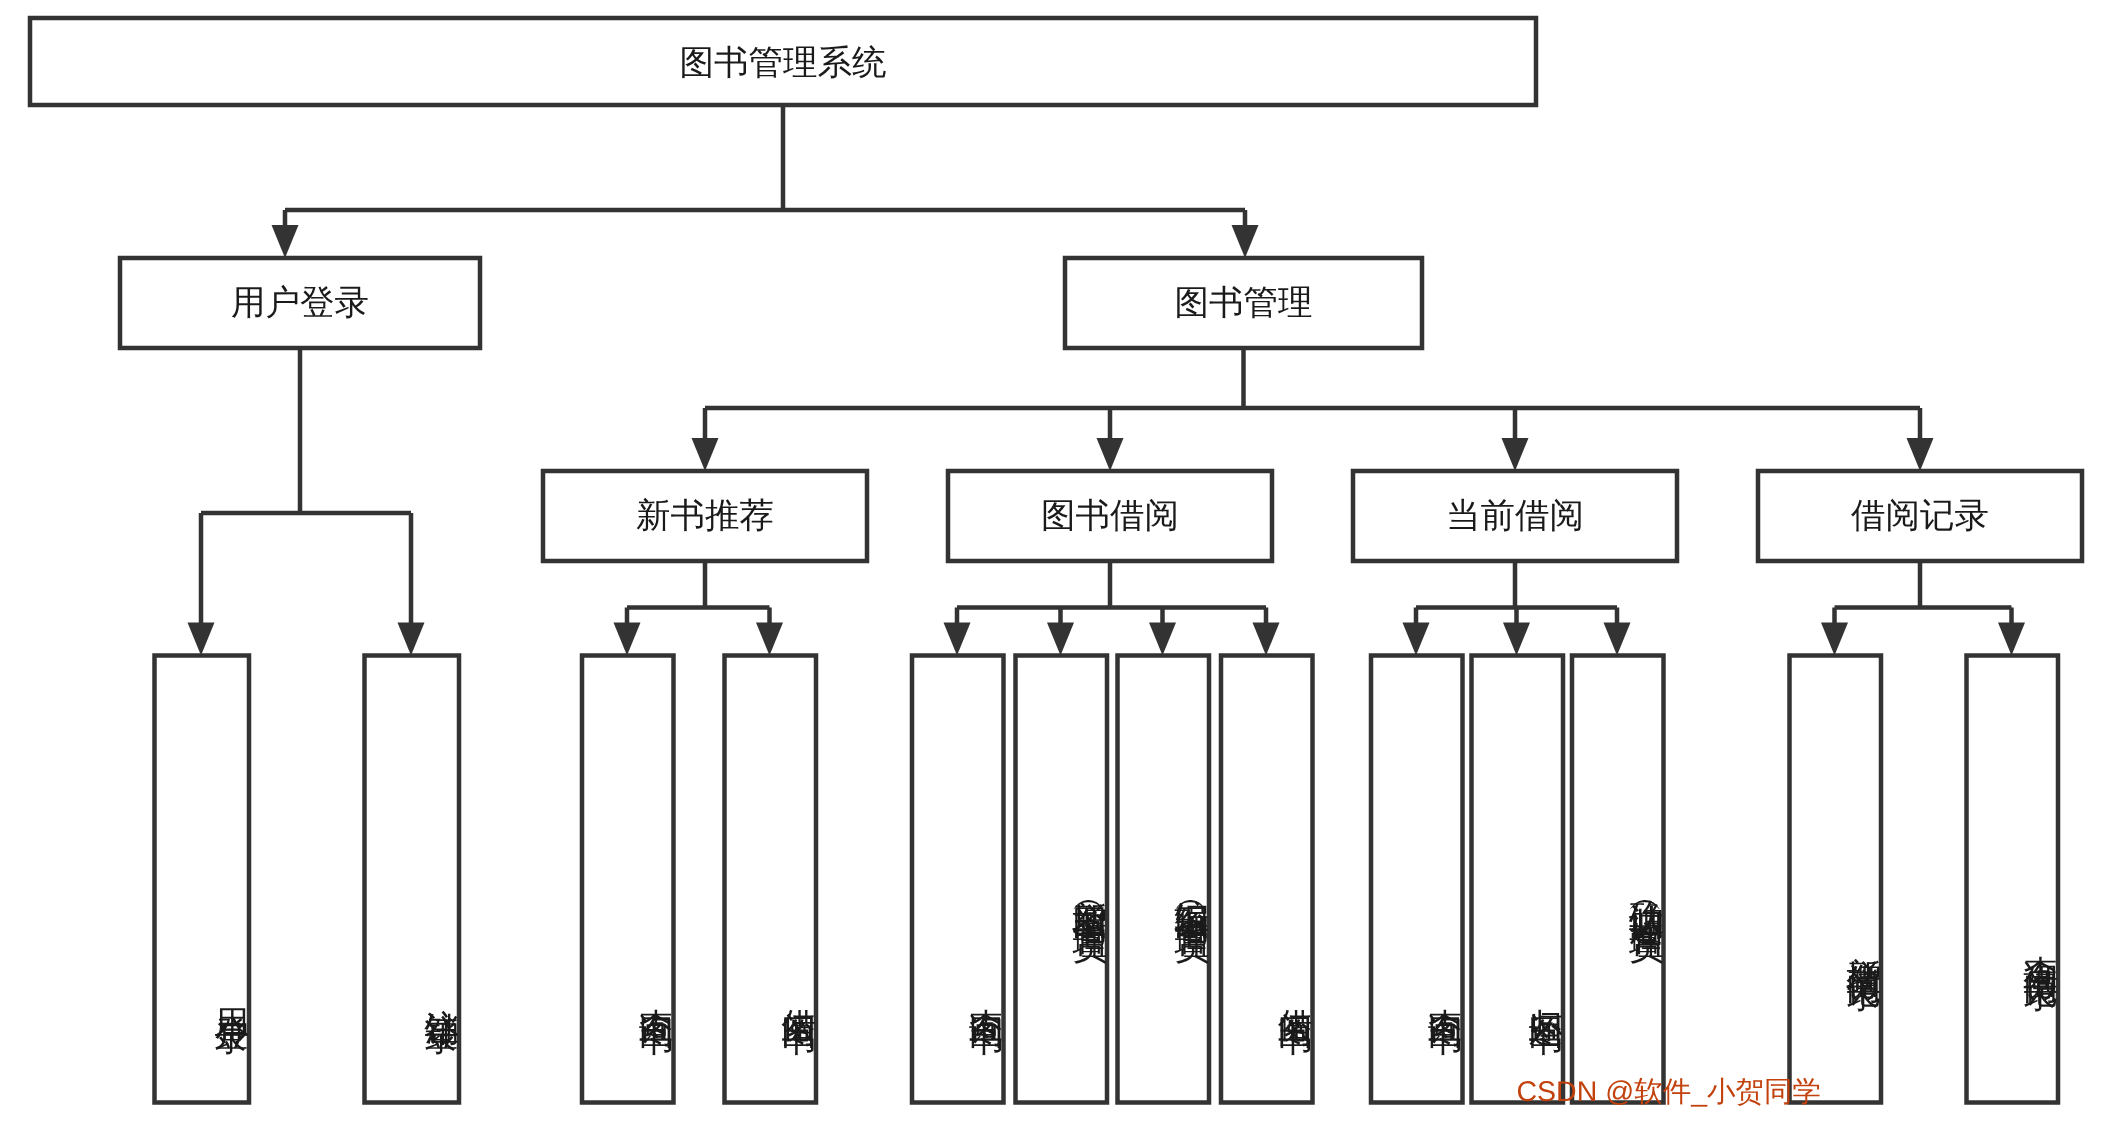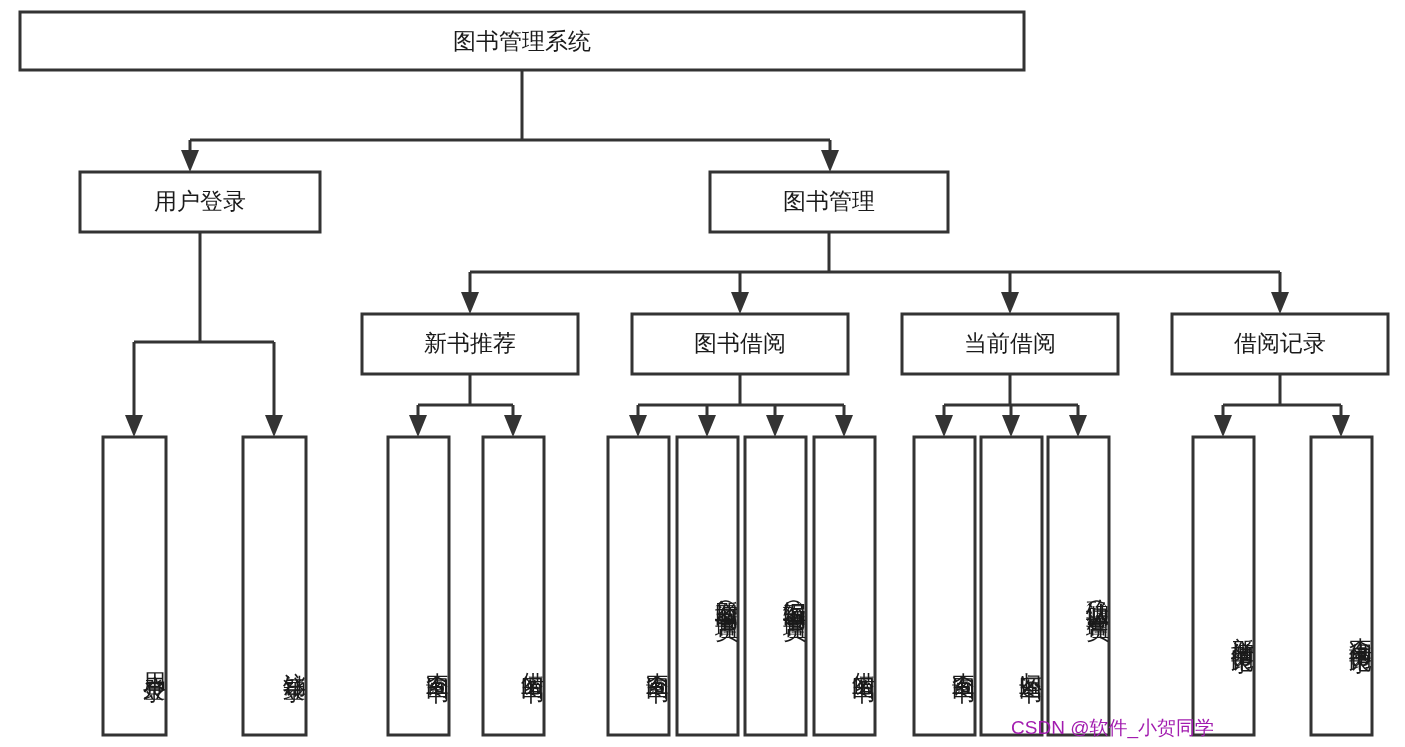--- a/index.html
+++ b/index.html
@@ -65,21 +65,21 @@
     text-align: center;
     pointer-events: none;
     user-select: none;
   }
   .watermark {
     position: absolute;
     right: 14px;
     bottom: 6px;
     font-family: "Liberation Sans", "DejaVu Sans", sans-serif;
     font-size: 19px;
-    color: #a21caf;
+    color: #c2410c;
     white-space: nowrap;
     user-select: none;
   }
 </style>
 </head>
 <body>
 
 <div id="diagram-root">
 
   <svg class="flow" viewBox="0 0 1405 747" xmlns="http://www.w3.org/2000/svg">

